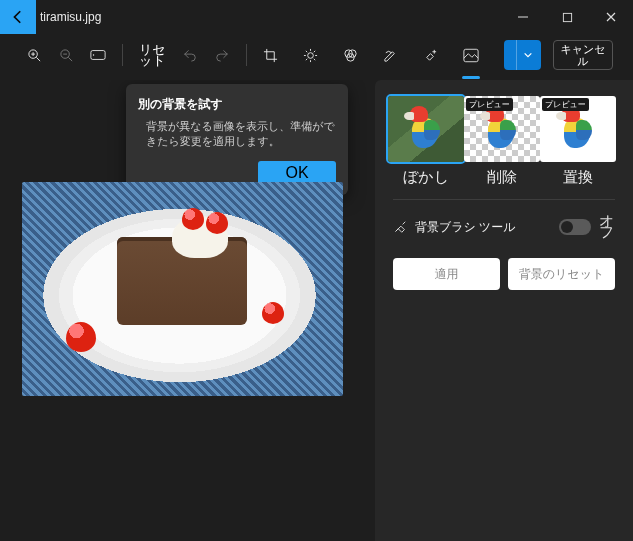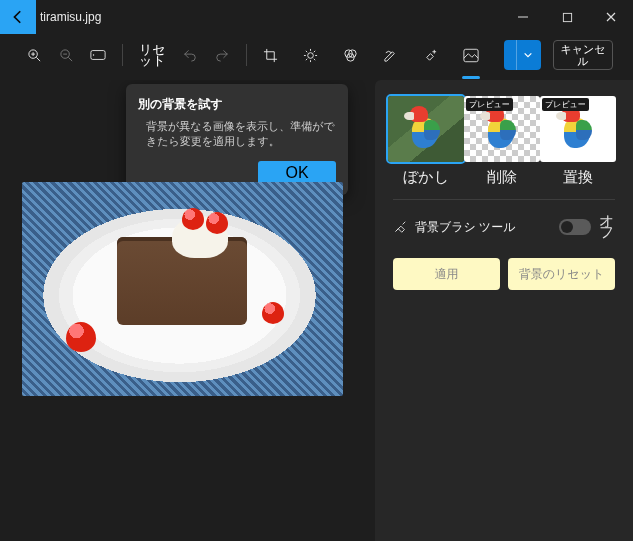--- a/index.html
+++ b/index.html
@@ -182,21 +182,21 @@
     width:12px; height:12px; border-radius:50%; background:#222;
   }
   .toggle-label { font-size: 15px; color: #ddd; width: 16px; line-height: 11px; }
   .panel-actions {
     display: flex; gap: 8px;
     margin-top: 4px;
   }
   .panel-btn {
     flex: 1; height: 32px;
     border-radius: 4px;
-    background: #fef9c3;
+    background: #ffffff;
     color: #888;
     display: flex; align-items: center; justify-content: center;
     font-size: 12px;
     cursor: default;
     text-align: center;
   }
   
   .popover {
     position: absolute;
     left: 126px; top: 4px;

